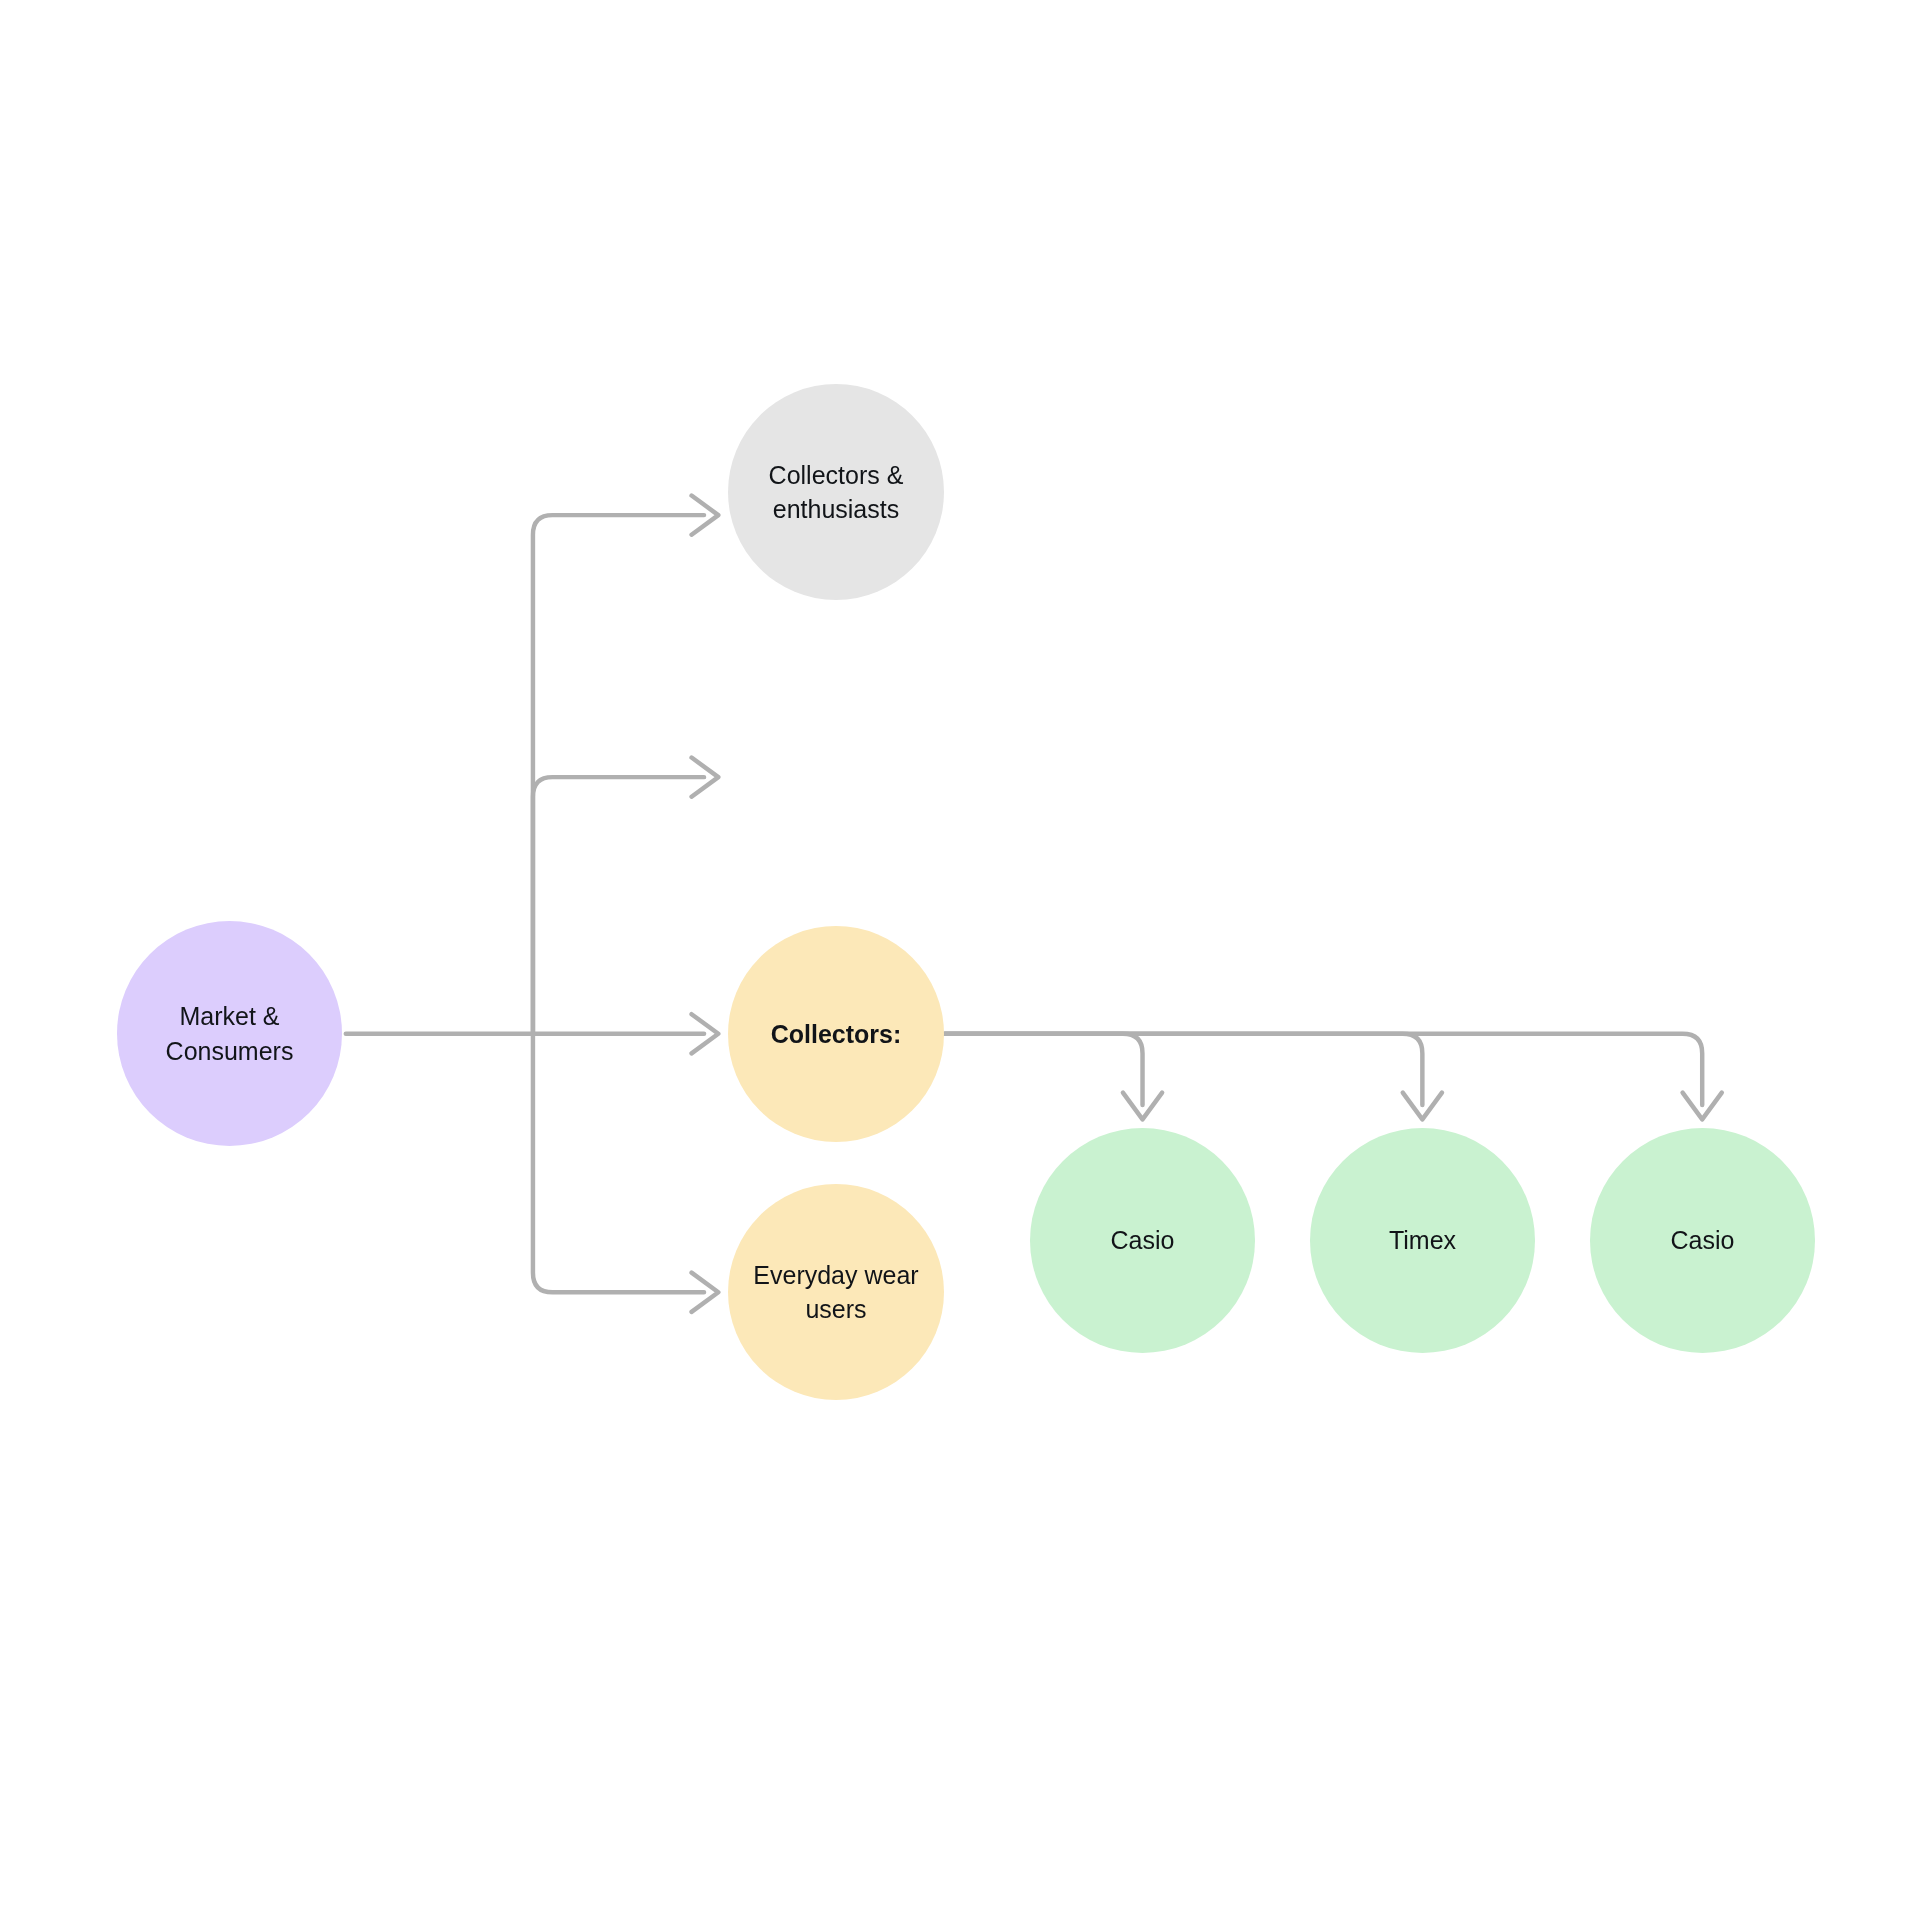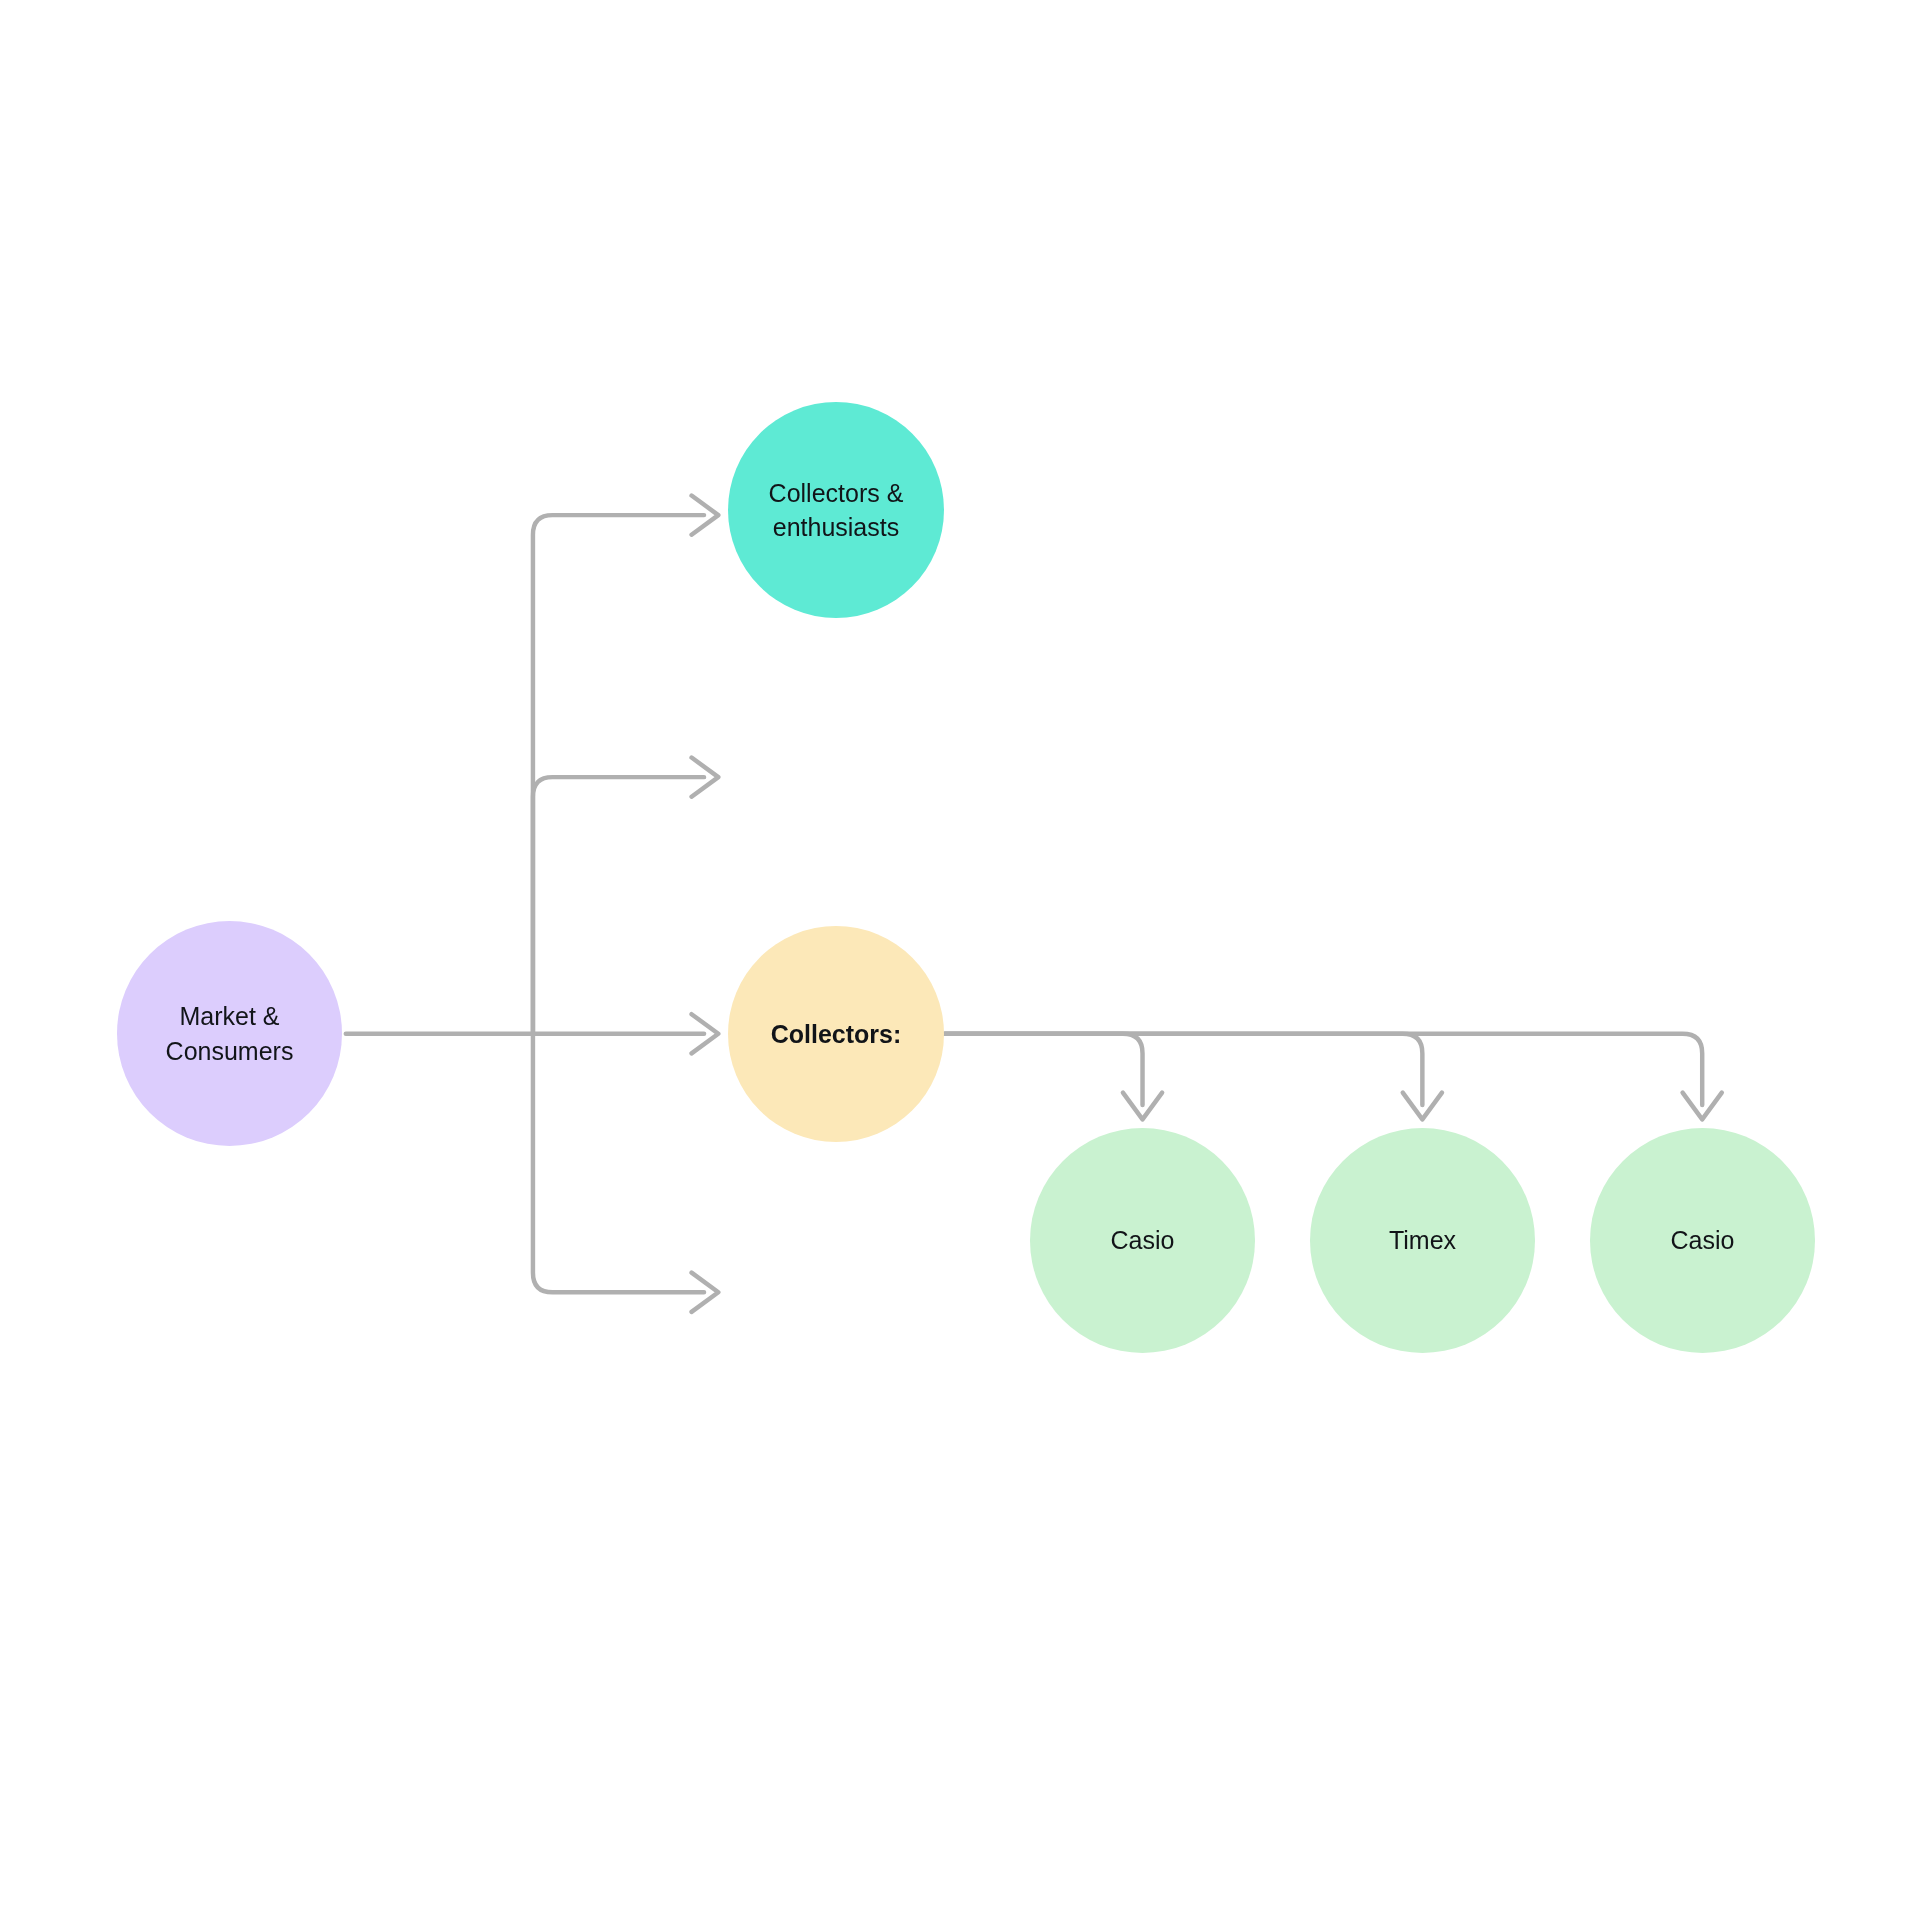--- a/index.html
+++ b/index.html
@@ -90,30 +90,34 @@
       <path d="M 1060 1160 L 1888 1160 Q 1910 1160 1910 1182 L 1910 1240"></path>
       <path d="M 1888 1226 L 1910 1256 L 1932 1226"></path>
     </g>
   </svg>
 
   <div class="node node-root" style="left:117px; top:921px; background:#dccdfd;justify-content:center;">
     <span class="node-label">Market &amp;
 Consumers</span>
   </div>
 
-  <div class="node node-branch" style="left:728px; top:402px; background:#5eead4;">
+  <div class="node node-branch" style="left:728px; top:384px; background:#e5e5e5;">
     <span class="node-label">Collectors &amp;
 enthusiasts</span>
   </div>
 
 
   <div class="node node-branch node-strong" style="left:728px; top:926px; background:#fce8b8;">
     <span class="node-label">Collectors:</span>
   </div>
 
+  <div class="node node-branch" style="left:728px; top:1184px; background:#fce8b8;">
+    <span class="node-label">Everyday wear
+users</span>
+  </div>
 
   <div class="node node-leaf" style="left:1030px; top:1128px; background:#c9f2d0;">
     <span class="node-label">Casio</span>
   </div>
 
   <div class="node node-leaf" style="left:1590px; top:1128px; background:#c9f2d0;">
     <span class="node-label">Casio</span>
   </div>
 
   <div class="node node-leaf" style="left:1310px; top:1128px; background:#c9f2d0;">

